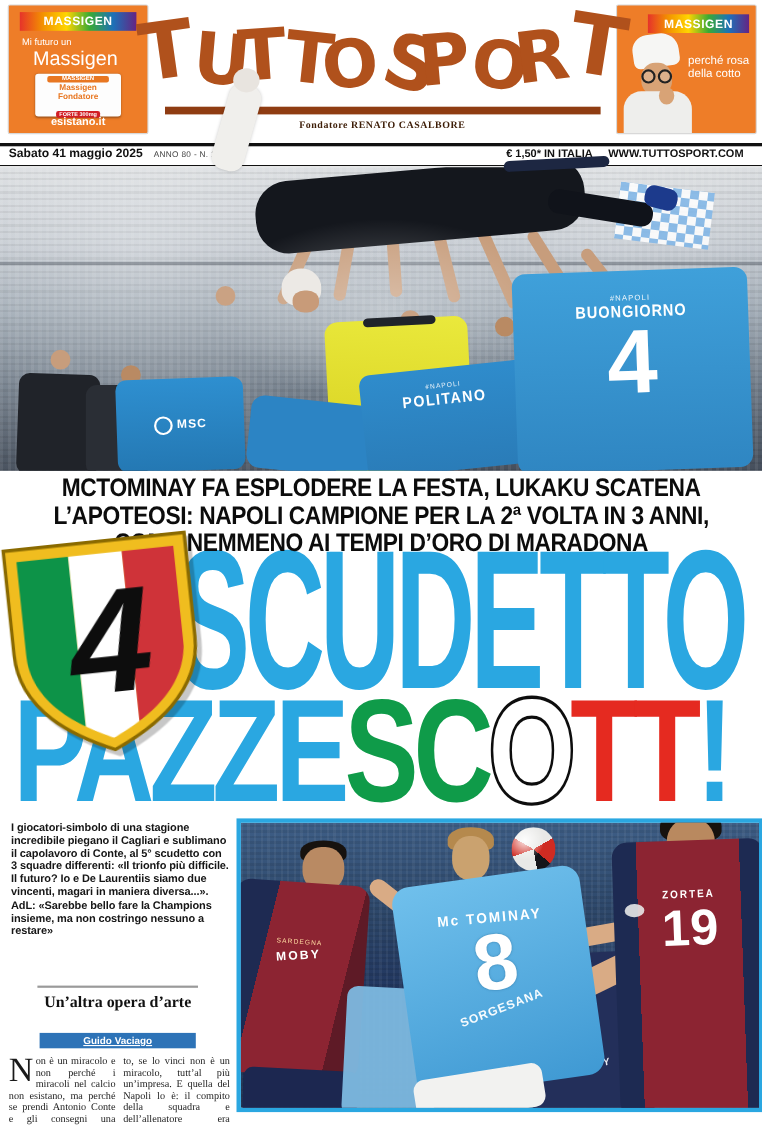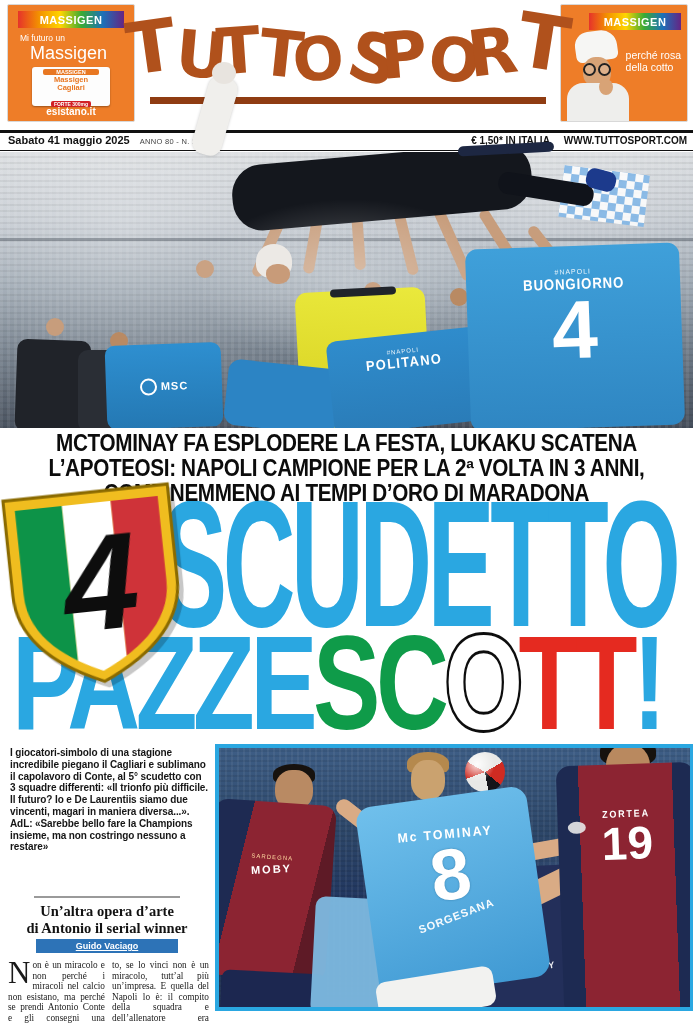--- a/index.html
+++ b/index.html
@@ -59,21 +59,21 @@
   .sleeve{position:absolute;left:200px;top:76px;width:30px;height:80px;background:#f0efec;
       border-radius:12px;transform:rotate(16deg);z-index:40;box-shadow:0 0 3px rgba(0,0,0,.2);}
   .sleeve-hand{position:absolute;left:212px;top:62px;width:24px;height:22px;background:#e8e4df;
       border-radius:50%;z-index:41;}
 
   
   .rule-thick{position:absolute;left:0;top:130px;width:693px;height:3px;background:#111;z-index:1;}
   .rule-thin{position:absolute;left:0;top:150px;width:693px;height:1px;background:#111;z-index:1;}
   .date-left{position:absolute;left:8px;top:134px;font-size:11px;font-weight:bold;color:#111;z-index:2;}
   .date-issue{font-size:7.5px;font-weight:normal;color:#444;margin-left:10px;letter-spacing:.3px;}
-  .date-right{position:absolute;right:6px;top:135px;font-size:10px;font-weight:bold;color:#111;z-index:2;text-align:center;}
+  .date-right{position:absolute;right:17px;top:135px;font-size:10px;font-weight:bold;color:#111;z-index:2;text-align:center;}
   .date-site{margin-left:14px;}
   .breakout{position:absolute;left:458px;top:144px;width:96px;height:10px;background:#1d2742;
       border-radius:5px;transform:rotate(-3deg);z-index:3;}
 
   
   .photo-top{position:absolute;left:0;top:152px;width:693px;height:276px;overflow:hidden;
      background:
        radial-gradient(circle at 18% 28%,rgba(255,255,255,.30),transparent 42%),
        radial-gradient(circle at 80% 18%,rgba(255,255,255,.22),transparent 38%),
        repeating-linear-gradient(90deg,rgba(255,255,255,.07) 0 3px,transparent 3px 7px),
@@ -212,21 +212,21 @@
 
   <div class="ad ad-left">
     <div class="rainbow">
       <span>MASSIGEN</span>
     </div>
     <div class="ad-intro">Mi futuro un</div>
     <div class="ad-product">Massigen</div>
     <div class="prod-box">
       <div class="prod-band">MASSIGEN</div>
       <div class="prod-l1">Massigen</div>
-      <div class="prod-l2">Cagliari</div>
+      <div class="prod-l2">Fondatore</div>
       <div class="prod-badge">FORTE 300mg</div>
     </div>
     <div class="ad-url">esistano.it</div>
   </div>
 
   <div class="ad ad-right">
     <div class="rainbow">
       <span>MASSIGEN</span>
     </div>
     <div class="chef-hat"></div>
@@ -240,20 +240,21 @@
     <div class="ad-tagline">
       <div>perché rosa</div>
       <div>della cotto</div>
     </div>
   </div>
 
   <div class="logo">
     <span>T</span><span>U</span><span>T</span><span>T</span><span>O</span><span>S</span><span>P</span><span>O</span><span>R</span><span>T</span>
   </div>
   <div class="logo-bar"></div>
+  <div class="founder">Fondatore RENATO CASALBORE</div>
   <div class="sleeve"></div>
   <div class="sleeve-hand"></div>
 
   <div class="rule-thick"></div>
   <div class="date-left">
     <span>Sabato 41 maggio 2025</span><span class="date-issue">ANNO 80 - N. 141</span>
   </div>
   <div class="date-right">
     <span>€ 1,50* IN ITALIA</span><span class="date-site">WWW.TUTTOSPORT.COM</span>
   </div>
@@ -319,21 +320,20 @@
   </svg>
   <div class="hl1">SCUDETTO</div>
   <div class="hl2">
     <span class="c-blue">PAZZE</span><span class="c-green">SC</span><span class="c-outline">O</span><span class="c-red">TT</span><span class="c-blue">!</span>
   </div>
 
   <div class="lead">I giocatori-simbolo di una stagione incredibile piegano il Cagliari e sublimano il capolavoro di Conte, al 5° scudetto con 3 squadre differenti: «Il trionfo più difficile. Il futuro? Io e De Laurentiis siamo due vincenti, magari in maniera diversa...». AdL: «Sarebbe bello fare la Champions insieme, ma non costringo nessuno a restare»</div>
   <div class="divider"></div>
   <div class="art-subhead">
     <div>Un’altra opera d’arte</div>
-    <div>di Antonio il serial winner</div>
   </div>
   <div class="byline">
     <span>Guido Vaciago</span>
   </div>
   <div class="cols">
     <div class="col">
       <span class="dropcap">N</span><span>on è un miracolo e non perché i miracoli nel calcio non esistano, ma perché se prendi Antonio Conte e gli consegni una squadra da ricostruire però con dei valori tecnici dentro, comunque lotti per lo scudetto. E lottando per lo scudet-</span>
     </div>
     <div class="col">
       <span>to, se lo vinci non è un miracolo, tutt’al più un’impresa. E quella del Napoli lo è: il compito della squadra e dell’allenatore era difficilissimo, perché l’Inter era più forte, aveva una rosa più competitiva e aveva giocatori più esperti.</span>

